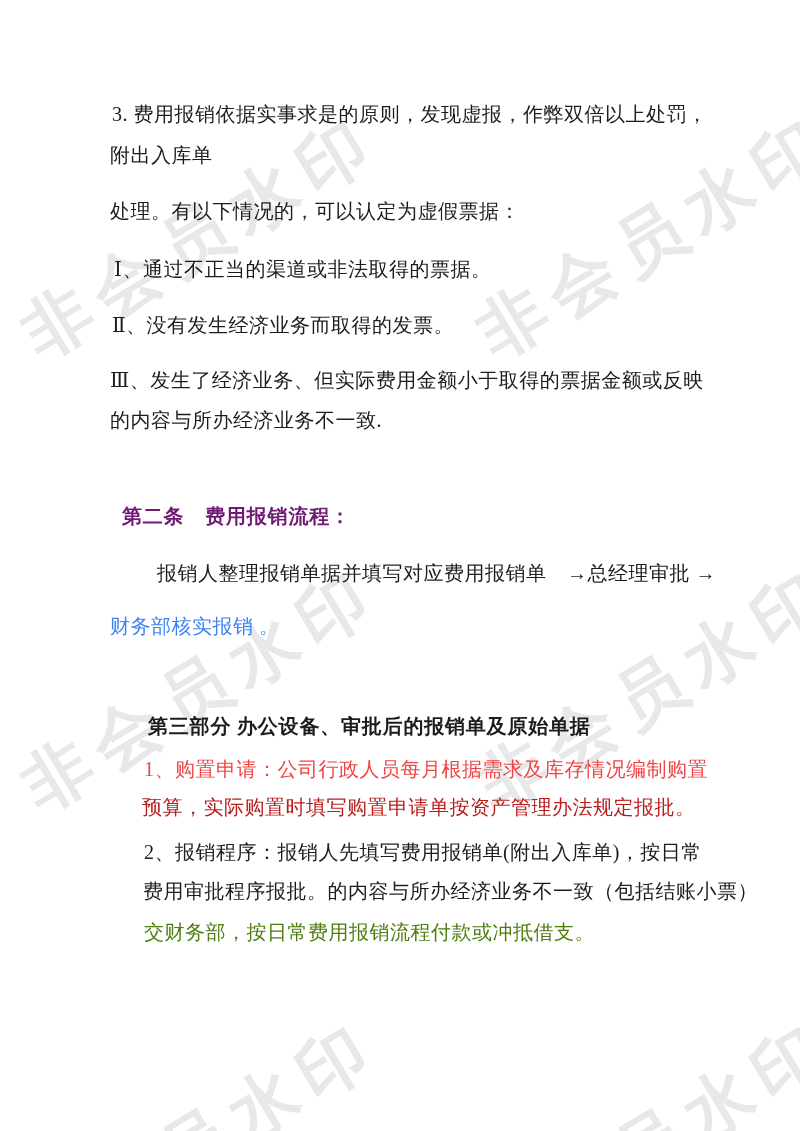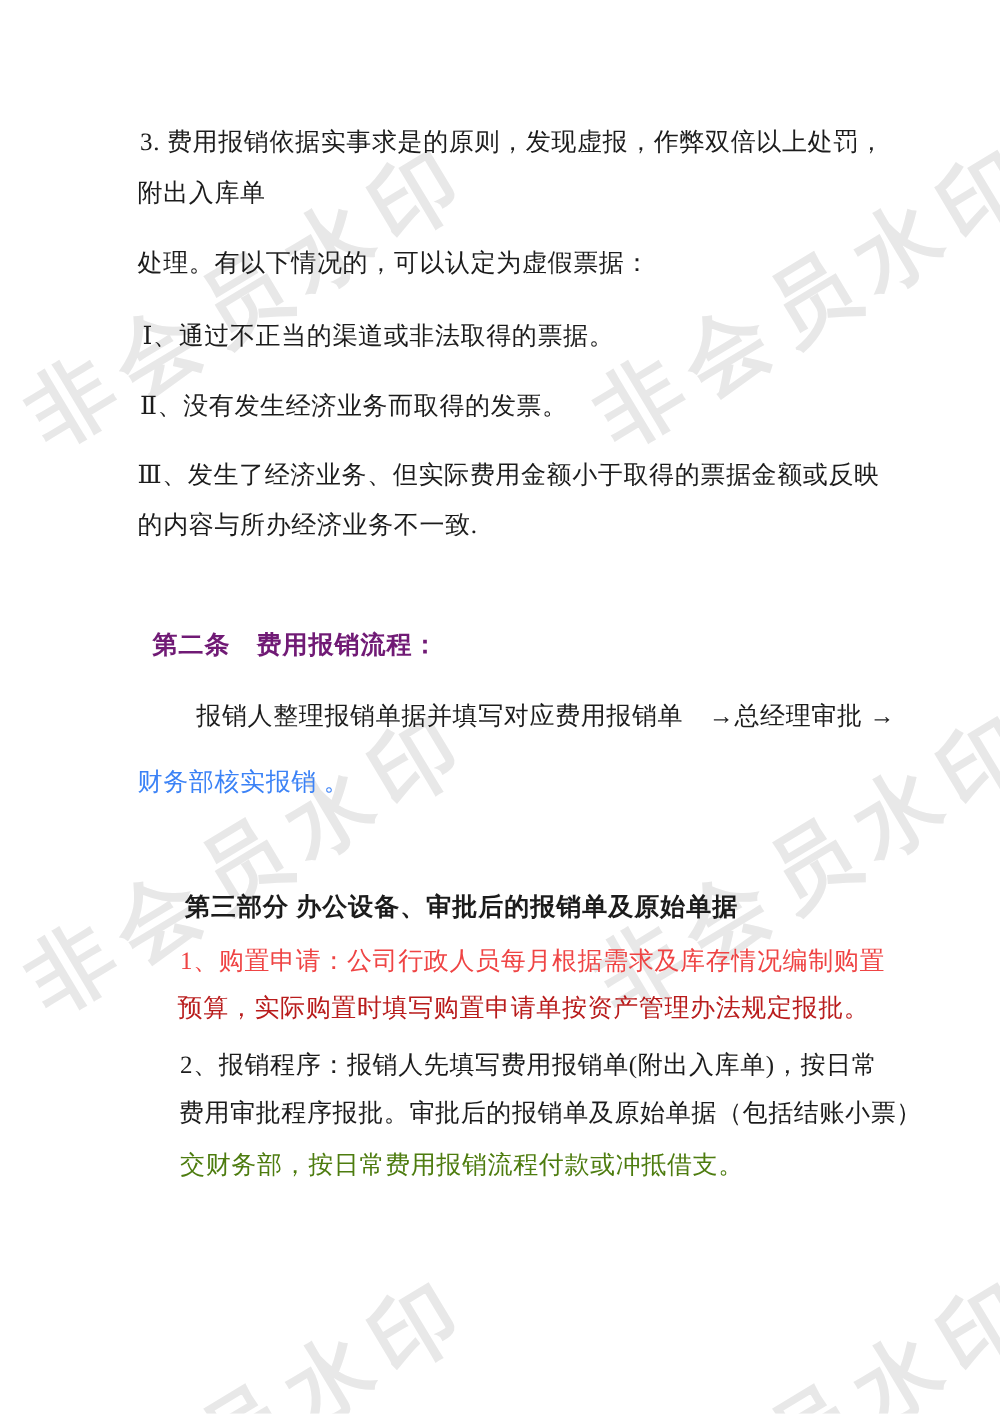--- a/index.html
+++ b/index.html
@@ -60,17 +60,17 @@
     <div class="ln" style="left: 112px; top: 313px; color: rgb(28, 28, 28);">Ⅱ、没有发生经济业务而取得的发票。</div>
     <div class="ln" style="left: 110px; top: 368px; color: rgb(28, 28, 28);">Ⅲ、发生了经济业务、但实际费用金额小于取得的票据金额或反映</div>
     <div class="ln" style="left: 110px; top: 408px; color: rgb(28, 28, 28); text-align: right;">的内容与所办经济业务不一致.</div>
     <div class="ln bold" style="left: 122px; top: 504px; color: #701a75;">第二条　费用报销流程：</div>
     <div class="ln" style="left: 157px; top: 561px; color: rgb(28, 28, 28);">报销人整理报销单据并填写对应费用报销单　→总经理审批 →</div>
     <div class="ln" style="left: 110px; top: 568px; color: #3b82f6; margin-top: 46px;">财务部核实报销 。</div>
     <div class="ln bold" style="left: 148px; top: 714px; color: rgb(28, 28, 28);">第三部分 办公设备、审批后的报销单及原始单据</div>
     <div class="ln" style="left: 144px; top: 757px; color: #ef4444;">1、购置申请：公司行政人员每月根据需求及库存情况编制购置</div>
     <div class="ln" style="left: 142px; top: 795px; color: #b91c1c;">预算，实际购置时填写购置申请单按资产管理办法规定报批。</div>
     <div class="ln" style="left: 144px; top: 840px; color: rgb(28, 28, 28); text-align: right;">2、报销程序：报销人先填写费用报销单(附出入库单)，按日常</div>
-    <div class="ln" style="left: 143px; top: 879px; color: rgb(28, 28, 28);">费用审批程序报批。审批后的报销单及原始单据（包括结账小票）</div>
+    <div class="ln" style="left: 143px; top: 879px; color: rgb(28, 28, 28);">费用审批程序报批。的内容与所办经济业务不一致（包括结账小票）</div>
     <div class="ln" style="left: 144px; top: 920px; color: #4d7c0f;">交财务部，按日常费用报销流程付款或冲抵借支。</div>
   </div>
 
 </div>
 
 </body></html>

